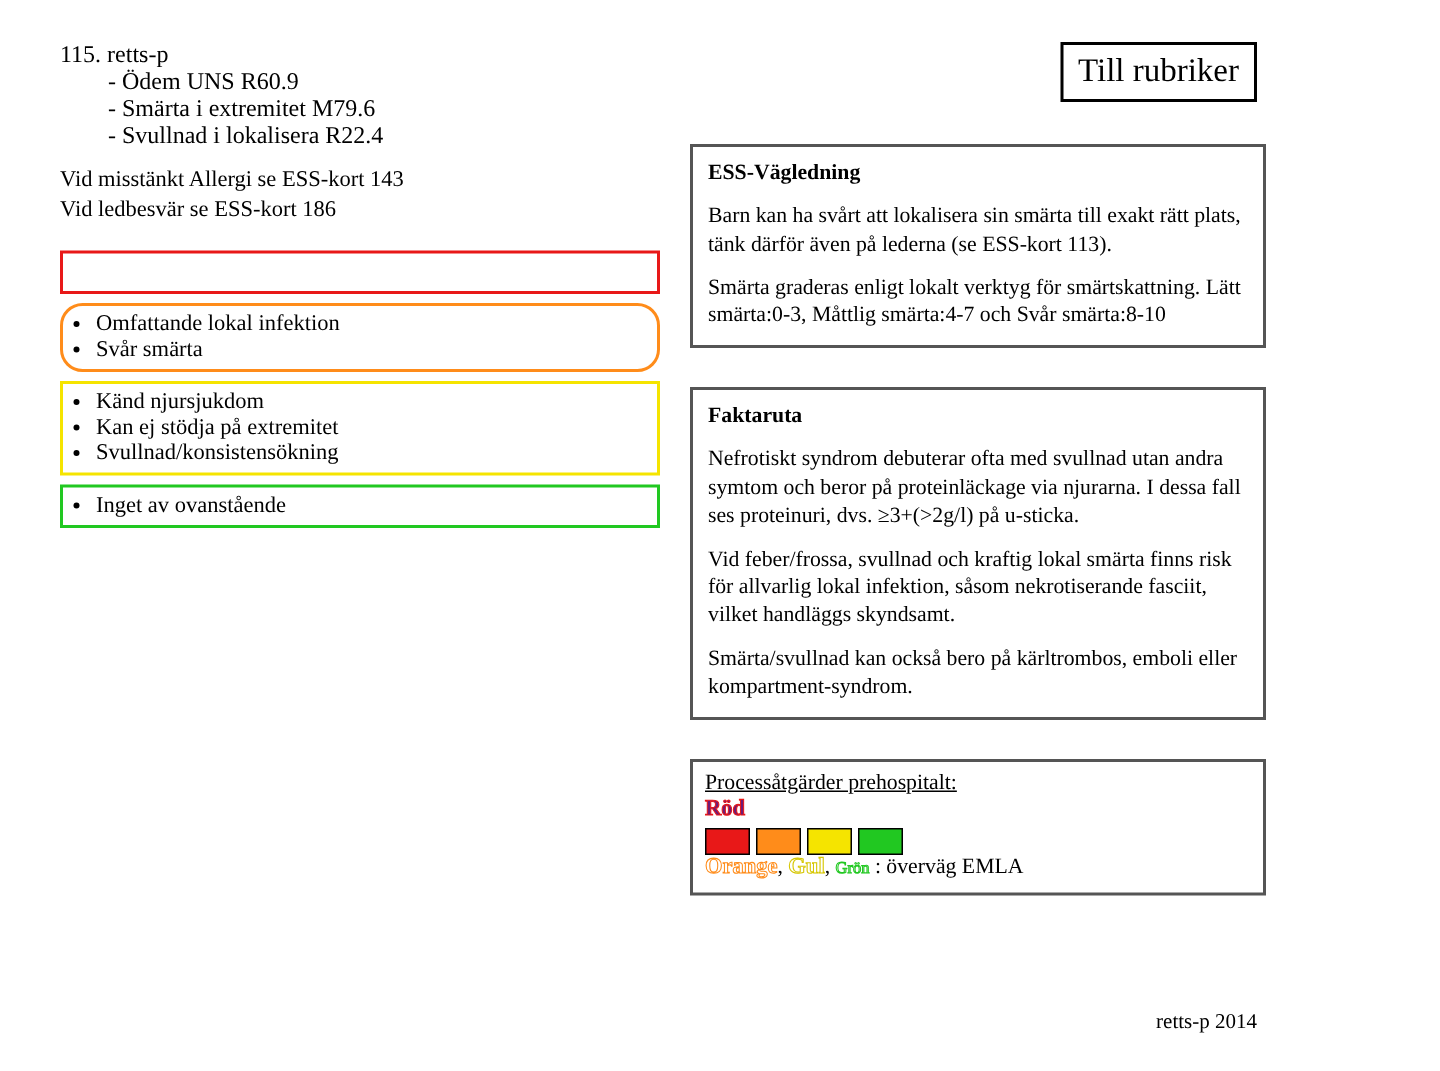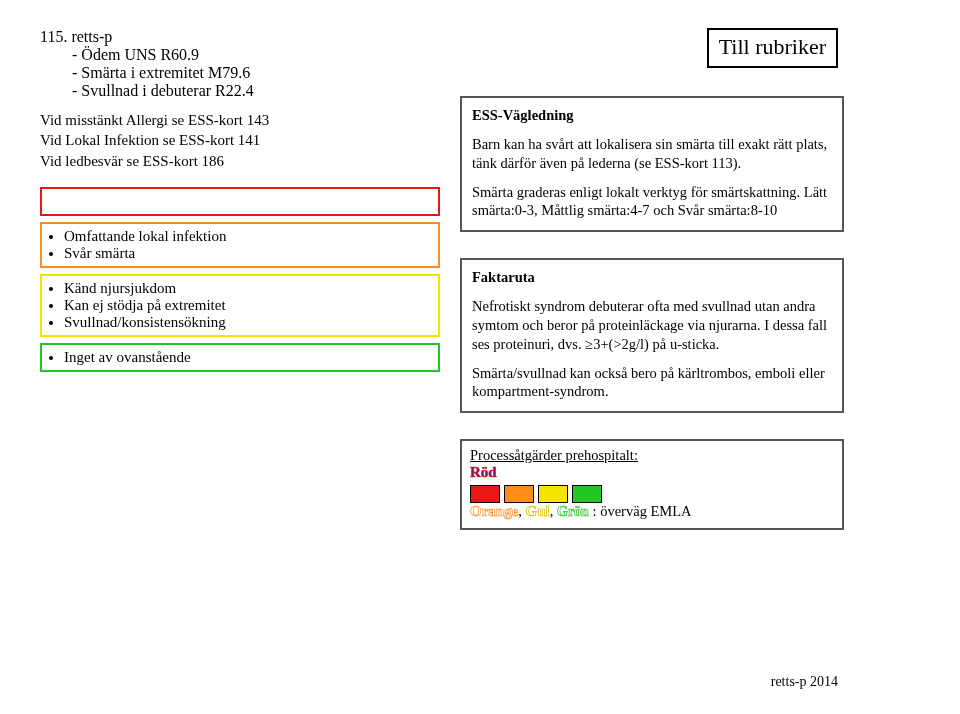--- a/index.html
+++ b/index.html
@@ -48,21 +48,21 @@
     border-width: 2.5px;
     border-style: solid;
     padding: 4px 8px 4px 8px;
     margin-bottom: 6px;
     min-height: 26px;
     font-size: 15px;
   }
   .cbox ul { margin: 0; padding: 0 0 0 14px; }
   .cbox li { margin: 0; padding: 0; }
   .red    { border-color: #e81818; }
-  .orange { border-color: #ff8c1a; }
+  .orange { border-color: #ff8c1a; border-radius: 15px; }
   .yellow { border-color: #f5e400; }
   .green  { border-color: #21c821; }
 
   .info-box {
     border: 2px solid #555;
     padding: 8px 10px 10px 10px;
     margin-bottom: 26px;
     font-size: 14.5px;
     line-height: 1.3;
   }
@@ -72,21 +72,21 @@
 
   .proc-box {
     border: 2px solid #555;
     padding: 6px 8px 8px 8px;
     font-size: 14.5px;
   }
   .proc-title { text-decoration: underline; }
   .outline-red    { color: #701a75; -webkit-text-stroke: 0.7px #e81818; font-weight: bold; font-size:15px;text-align:center;}
   .outline-orange { color: #fff; -webkit-text-stroke: 0.7px #ff8c1a; font-weight: bold; font-size:15px;}
   .outline-yellow { color: #fff; -webkit-text-stroke: 0.7px #d6c600; font-weight: bold; font-size:15px;}
-  .outline-green  { color: #fff; -webkit-text-stroke: 0.7px #21c821; font-weight: bold; font-size:14px;}
+  .outline-green  { color: #fff; -webkit-text-stroke: 0.7px #21c821; font-weight: normal; font-size:11px;}
 
   .legend {
     margin-top: 4px;
     display: flex;
     align-items: center;
     gap: 2px;
     flex-wrap: wrap;
   }
   .sw { width: 30px; height: 18px; border: 1px solid #000; display: inline-block; margin-right: 2px; }
   .sw-red { background:#e81818; }
@@ -106,26 +106,25 @@
 
 <div class="page">
 
   <div class="cols">
 
     <div class="left">
       <div class="title">
         <span class="title-line">115. retts-p</span>
         <span class="title-line indent1">- Ödem UNS R60.9</span>
         <span class="title-line indent1">- Smärta i extremitet M79.6</span>
-        <span class="title-line indent1">- Svullnad i debuterar R22.4</span>
+        <span class="title-line indent1">- Svullnad i lokalisera R22.4</span>
       </div>
 
       <div class="refs">
         <div>Vid misstänkt Allergi se ESS-kort 143</div>
-        <div>Vid Lokal Infektion se ESS-kort 141</div>
         <div>Vid ledbesvär se ESS-kort 186</div>
       </div>
 
       <div class="color-boxes">
         <div class="cbox red">&nbsp;</div>
         <div class="cbox orange">
           <ul>
             <li>Omfattande lokal infektion</li>
             <li>Svår smärta</li>
           </ul>
@@ -153,20 +152,21 @@
 
       <div class="info-box">
         <span class="ib-title">ESS-Vägledning</span>
         <p>Barn kan ha svårt att lokalisera sin smärta till exakt rätt plats, tänk därför även på lederna (se ESS-kort 113).</p>
         <p>Smärta graderas enligt lokalt verktyg för smärtskattning. Lätt smärta:0-3, Måttlig smärta:4-7 och Svår smärta:8-10</p>
       </div>
 
       <div class="info-box">
         <span class="ib-title">Faktaruta</span>
         <p>Nefrotiskt syndrom debuterar ofta med svullnad utan andra symtom och beror på proteinläckage via njurarna. I dessa fall ses proteinuri, dvs. ≥3+(&gt;2g/l) på u-sticka.</p>
+        <p>Vid feber/frossa, svullnad och kraftig lokal smärta finns risk för allvarlig lokal infektion, såsom nekrotiserande fasciit, vilket handläggs skyndsamt.</p>
         <p>Smärta/svullnad kan också bero på kärltrombos, emboli eller kompartment-syndrom.</p>
       </div>
 
       <div class="proc-box">
         <span class="proc-title">Processåtgärder prehospitalt:</span><br>
         <span class="outline-red">Röd</span><br>
         <div class="legend">
           <span class="sw sw-red"></span>
           <span class="sw sw-orange"></span>
           <span class="sw sw-yellow"></span>

